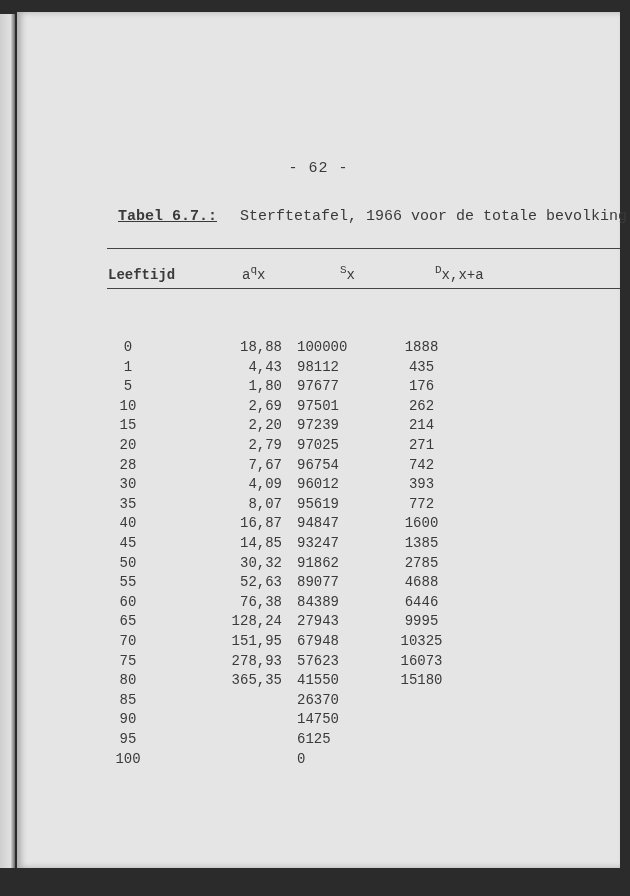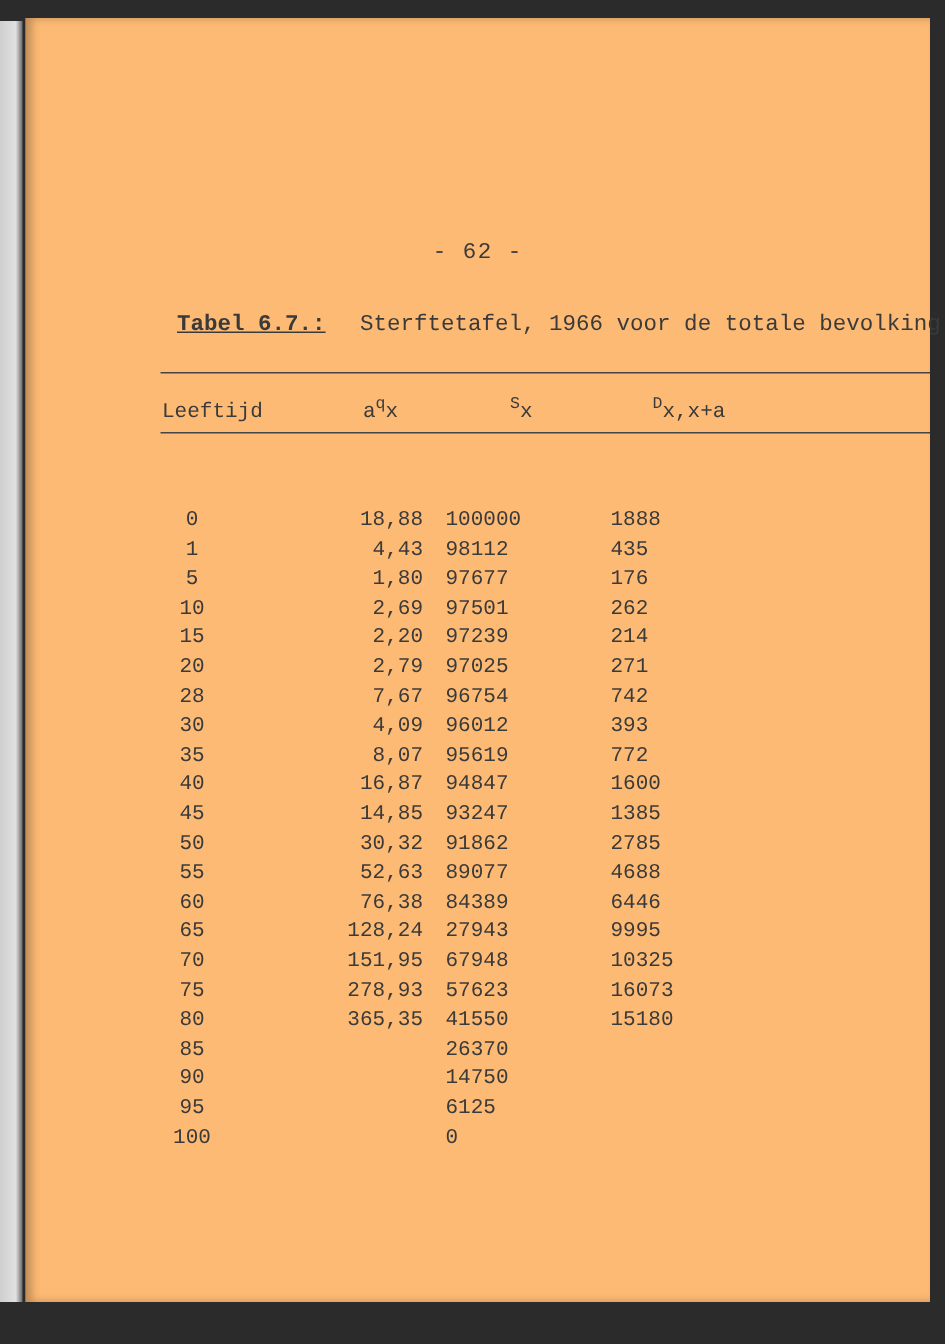--- a/index.html
+++ b/index.html
@@ -1,47 +1,47 @@
 <!DOCTYPE html>
 <html><head>
 <meta charset="utf-8">
 <style>
   html, body { margin:0; padding:0; }
   body { width:630px; height:896px; background:#2b2b2b; position:relative; overflow:hidden; font-family:"Liberation Mono", "DejaVu Sans Mono", monospace; color:#3a3a3a; }
   .left-strip { position:absolute; left:0; top:14px; width:15px; height:854px; background:linear-gradient(90deg,#cfcfcf,#e0e0e0 70%,#6a6a6a); }
-  .page { position:absolute; left:17px; top:12px; width:603px; height:856px; background:#fdba74; box-shadow: inset 4px 0 6px rgba(0,0,0,0.25); }
+  .page { position:absolute; left:17px; top:12px; width:603px; height:856px; background:#e5e5e5; box-shadow: inset 4px 0 6px rgba(0,0,0,0.25); }
   .page-number { position:absolute; left:0; width:100%; top:148px; text-align:center; font-size:15px; letter-spacing:1px; }
   .caption { position:absolute; left:101px; top:196px; font-size:15px; white-space:nowrap; }
   .caption .label { text-decoration:underline; margin-right:14px;font-weight:bold; }
   .rule { position:absolute; left:90px; width:513px; height:0; border-top:1.5px solid #444; }
   .hdr { position:absolute; top:255px; font-size:14px; white-space:nowrap; }
   .sup { font-size:11px; position:relative; top:-6px; }
   .row { position:absolute; left:0; width:603px; height:19.6px; font-size:14px; }
   .row span { position:absolute; top:0; }
   .c-age { left:96px; width:30px; text-align:center; }
   .c-q { left:180px; width:85px; text-align:right; }
   .c-s { left:280px; width:73px; text-align:left; }
-  .c-d { left:390px; width:69px; text-align:left; }
+  .c-d { left:370px; width:69px; text-align:center; }
 </style>
 </head>
 <body>
 
 <div class="left-strip"></div>
 
 <div class="page">
   <div class="page-number">- 62 -</div>
 
   <div class="caption">
     <span class="label">Tabel 6.7.:</span>
     <span>Sterftetafel, 1966 voor de totale bevolking.</span>
   </div>
 
   <div class="rule" style="top:236px;"></div>
 
-  <div class="hdr" style="left:91px;">Leeftijd</div>
+  <div class="hdr" style="left:91px;font-weight:bold;">Leeftijd</div>
   <div class="hdr" style="left:225px;">
     <span>a</span><span class="sup">q</span><span>x</span>
   </div>
   <div class="hdr" style="left:323px;">
     <span class="sup">S</span><span>x</span>
   </div>
   <div class="hdr" style="left:418px;">
     <span class="sup">D</span><span>x,x+a</span>
   </div>
 

